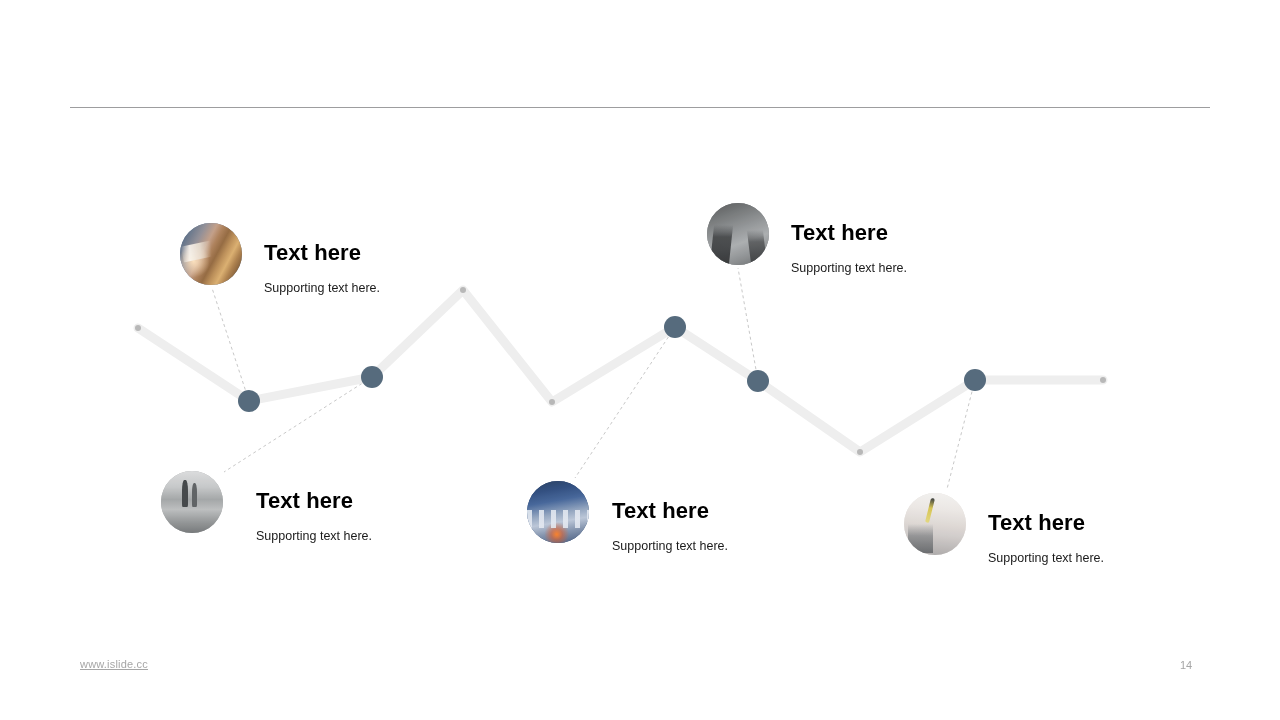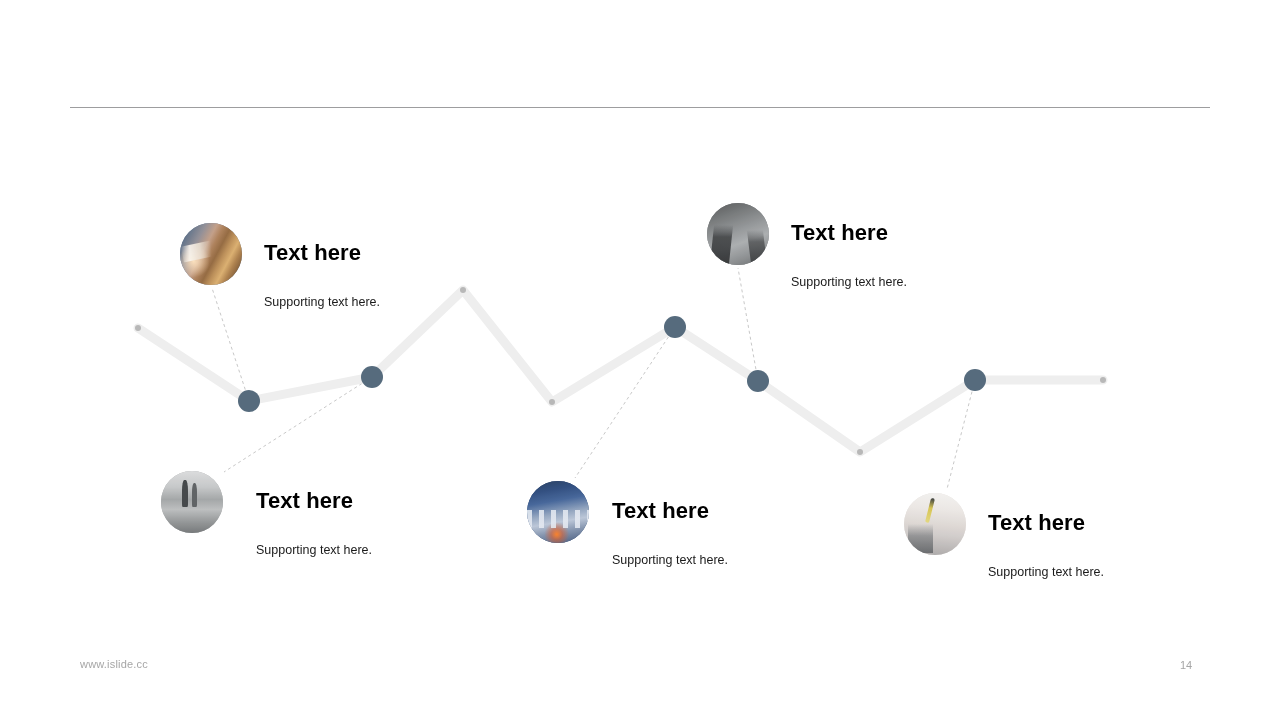--- a/index.html
+++ b/index.html
@@ -61,36 +61,37 @@
   .callout .title {
     font-size: 22px;
     font-weight: bold;
     color: #000000;
     line-height: 1.1;
     letter-spacing: 0.1px;
     white-space: nowrap;
     margin-top: 12px;
   }
   .callout .subtitle {
-    margin-top: 30px;
+    margin-top: 16px;
     font-size: 12.5px;
     font-weight: normal;
     color: #1a1a1a;
     line-height: 1.2;
     white-space: nowrap;
   }
 
   
   .footer-url {
     position: absolute;
     left: 80px;
     top: 658px;
     font-size: 11px;
     color: #a6a6a6;
     letter-spacing: 0.2px;
+    text-decoration: underline;
   }
   .footer-page {
     position: absolute;
     left: 1180px;
     top: 659px;
     font-size: 11px;
     color: #a6a6a6;
   }
 
   

